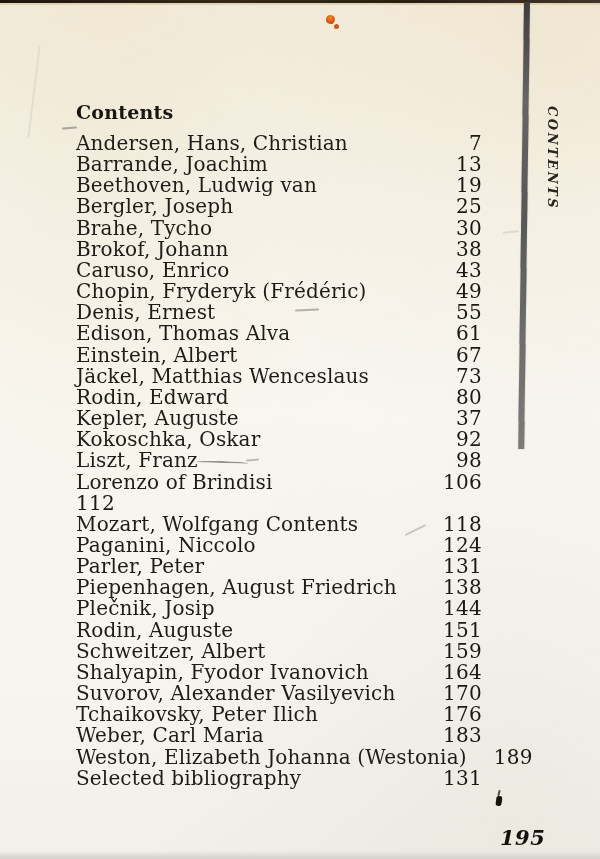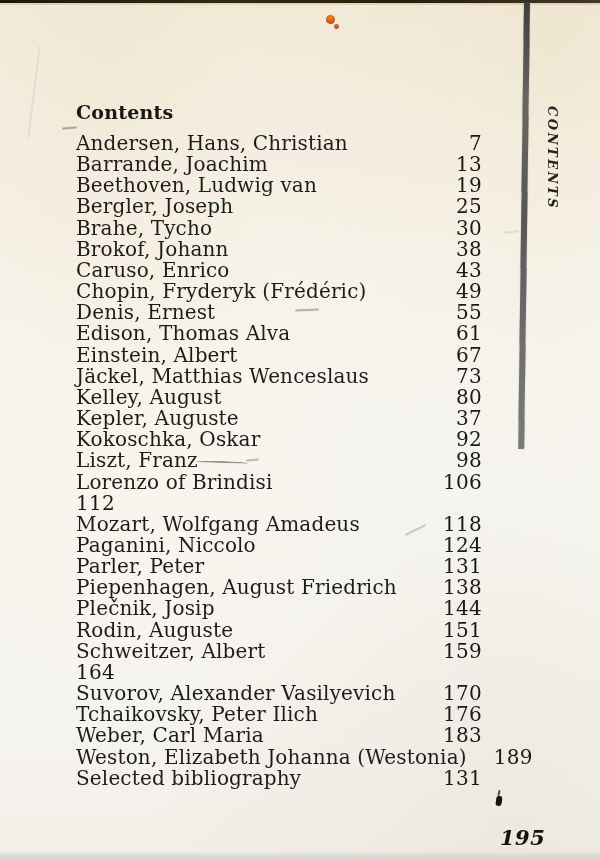--- a/index.html
+++ b/index.html
@@ -191,21 +191,21 @@
       <span class="toc-title">Einstein, Albert</span>
       <span class="toc-page">67</span>
     </div>
 
     <div class="toc-row">
       <span class="toc-title">Jäckel, Matthias Wenceslaus</span>
       <span class="toc-page">73</span>
     </div>
 
     <div class="toc-row">
-      <span class="toc-title">Kelley, August</span>
+      <span class="toc-title">Rodin, Edward</span>
       <span class="toc-page">80</span>
     </div>
 
     <div class="toc-row">
       <span class="toc-title">Kepler, Auguste</span>
       <span class="toc-page">37</span>
     </div>
 
     <div class="toc-row">
       <span class="toc-title">Kokoschka, Oskar</span>
@@ -220,21 +220,21 @@
     <div class="toc-row">
       <span class="toc-title">Lorenzo of Brindisi</span>
       <span class="toc-page">106</span>
     </div>
 
     <div class="toc-row">
       <span class="toc-page">112</span>
     </div>
 
     <div class="toc-row">
-      <span class="toc-title">Mozart, Wolfgang Amadeus</span>
+      <span class="toc-title">Mozart, Wolfgang Contents</span>
       <span class="toc-page">118</span>
     </div>
 
     <div class="toc-row">
       <span class="toc-title">Paganini, Niccolo</span>
       <span class="toc-page">124</span>
     </div>
 
     <div class="toc-row">
       <span class="toc-title">Parler, Peter</span>
@@ -255,20 +255,21 @@
       <span class="toc-title">Rodin, Auguste</span>
       <span class="toc-page">151</span>
     </div>
 
     <div class="toc-row">
       <span class="toc-title">Schweitzer, Albert</span>
       <span class="toc-page">159</span>
     </div>
 
     <div class="toc-row">
+      <span class="toc-title">Shalyapin, Fyodor Ivanovich</span>
       <span class="toc-page">164</span>
     </div>
 
     <div class="toc-row">
       <span class="toc-title">Suvorov, Alexander Vasilyevich</span>
       <span class="toc-page">170</span>
     </div>
 
     <div class="toc-row">
       <span class="toc-title">Tchaikovsky, Peter Ilich</span>

